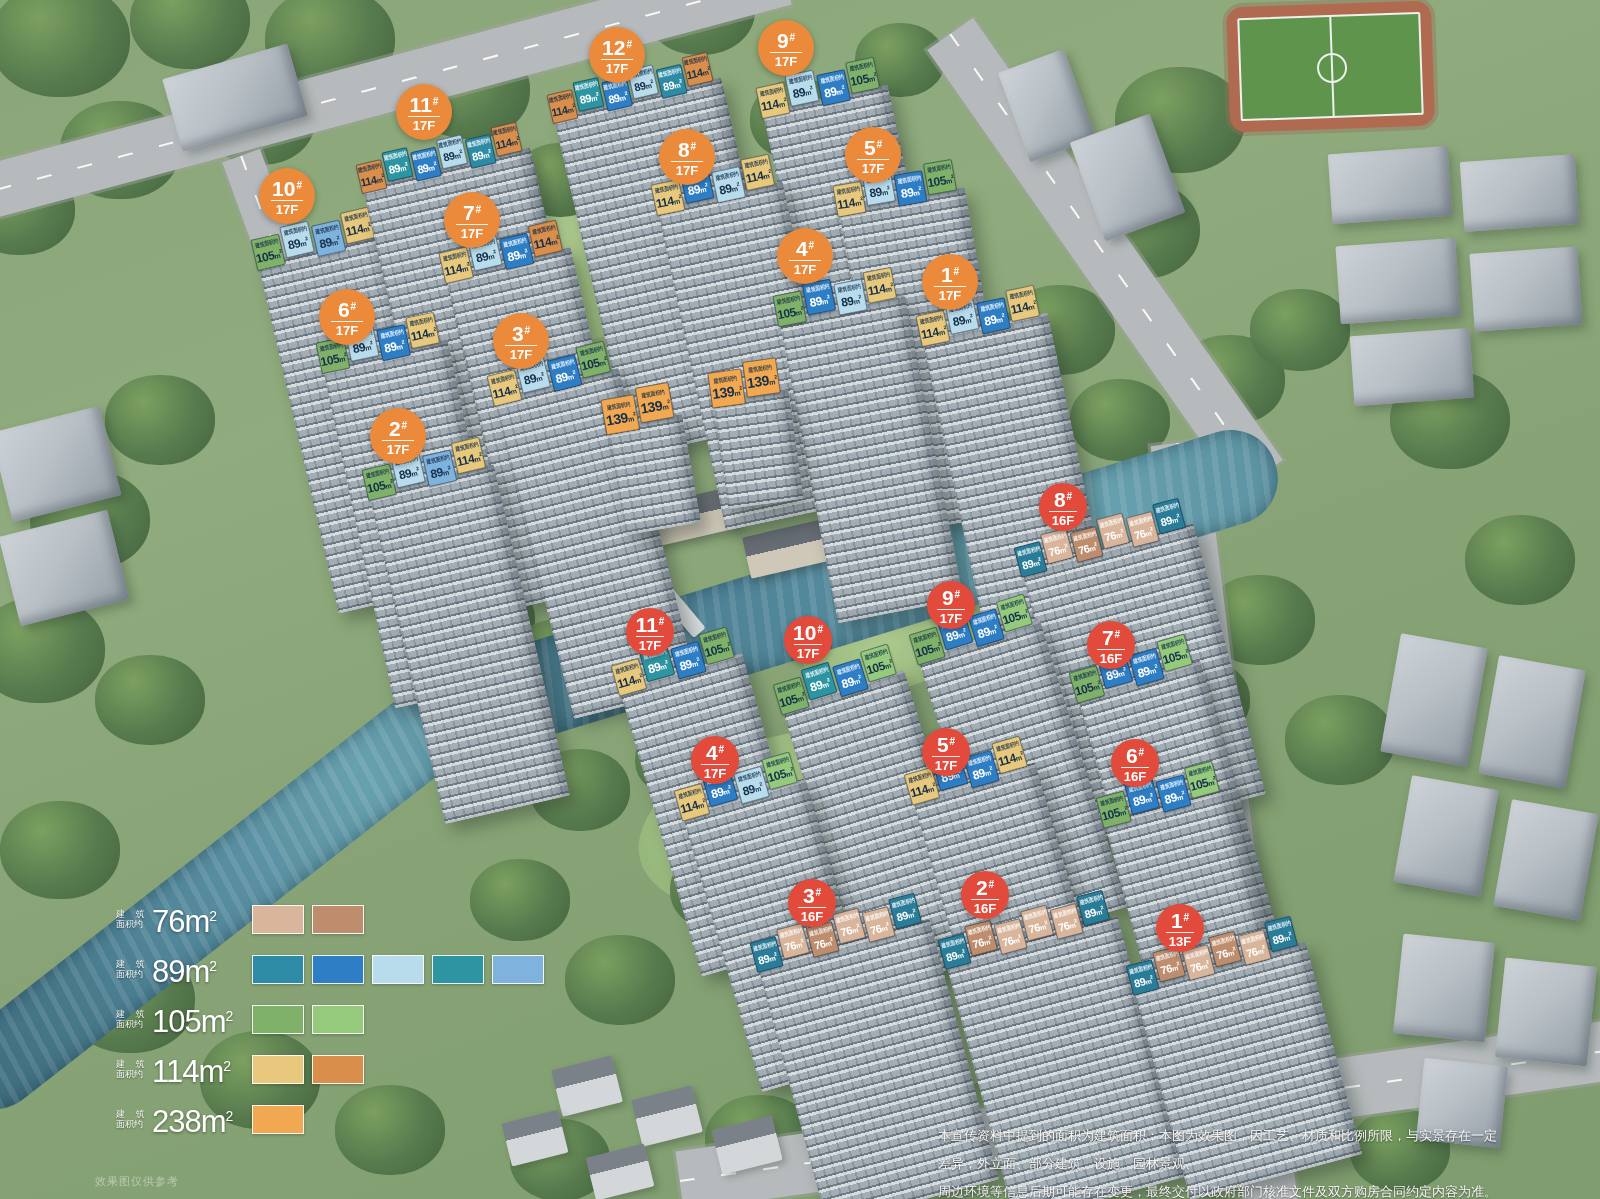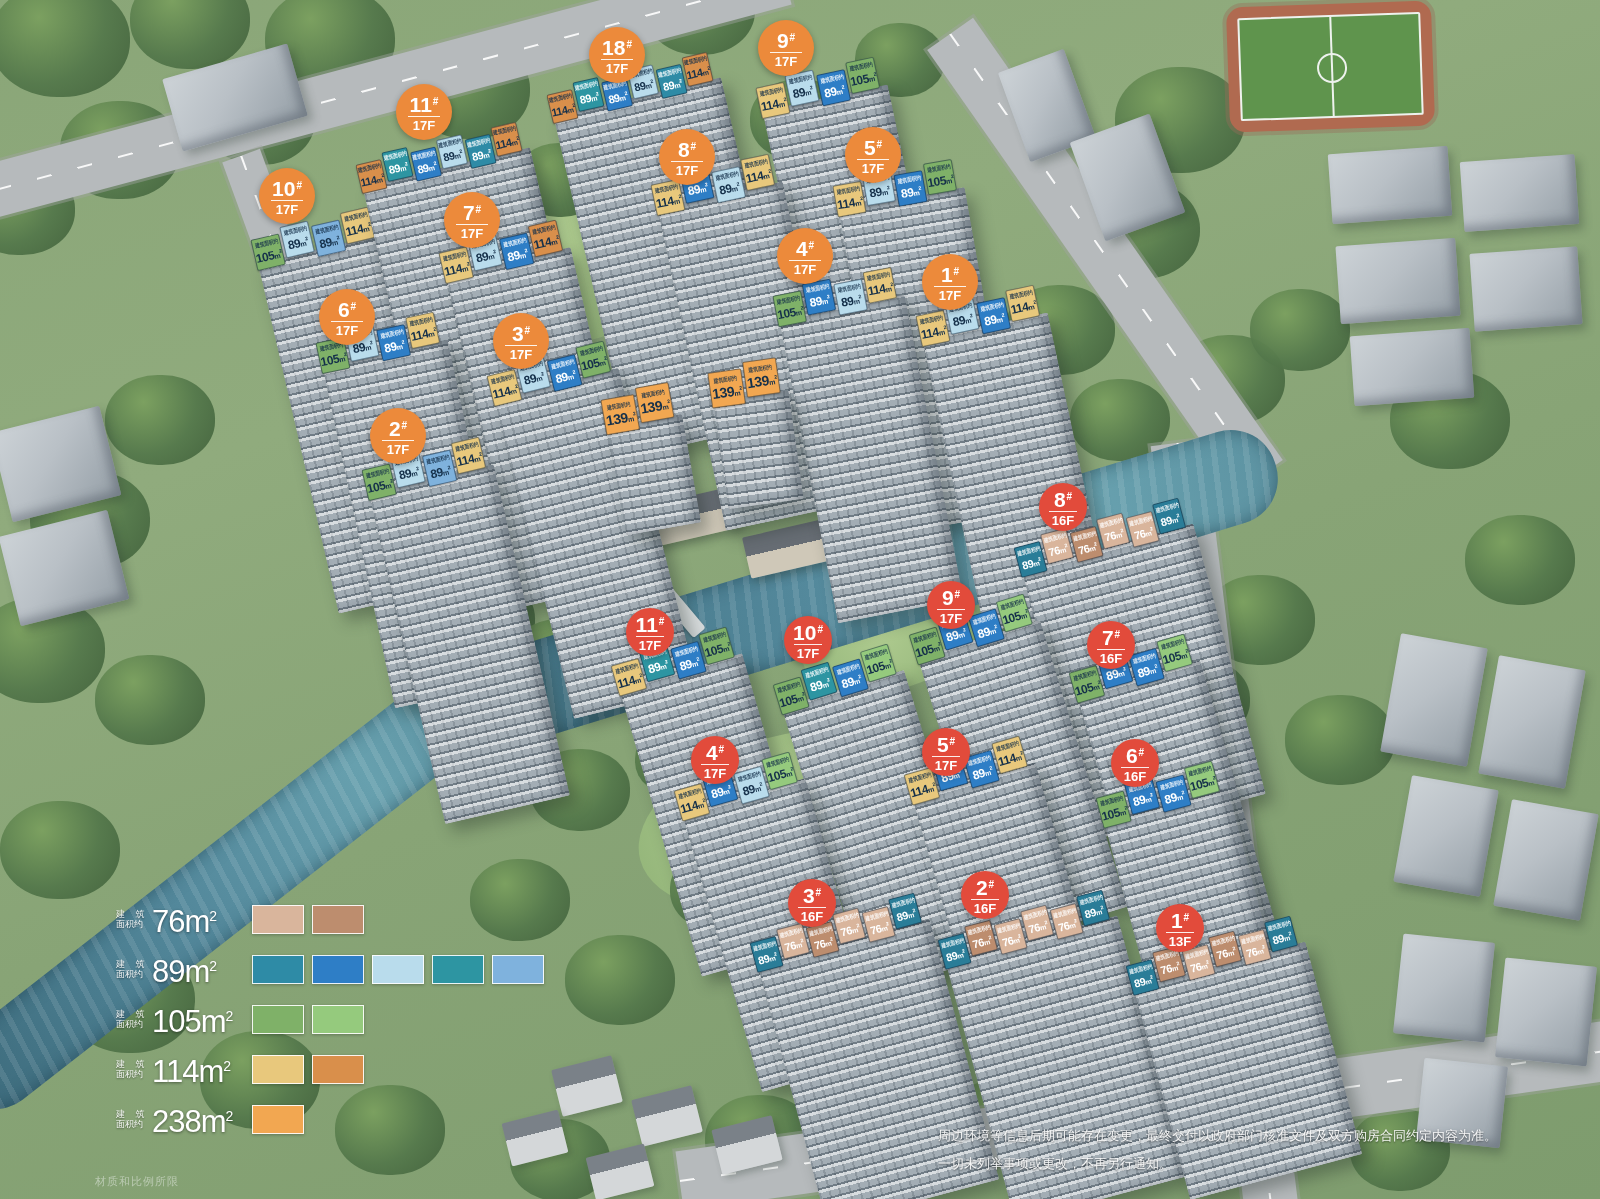--- a/index.html
+++ b/index.html
@@ -250,21 +250,21 @@
             <div class="cap">建筑面积约</div>
             <div class="val" style="font-size: 11px;"><span>89</span><span class="u">m</span><sup>2</sup></div>
           </div>
           <div class="tile" style="width: 26px; height: 30px; background: rgb(217, 143, 75); color: rgb(21, 48, 74); transform: translateY(-4px);">
             <div class="cap">建筑面积约</div>
             <div class="val" style="font-size: 11px;"><span>114</span><span class="u">m</span><sup>2</sup></div>
           </div>
         </div>
       </div>
       <div class="badge" style="left: 617px; top: 55px; width: 56px; height: 56px; background: rgb(236, 138, 59);">
-        <div class="bnum"><span>18</span><span class="hash">#</span></div>
+        <div class="bnum"><span>12</span><span class="hash">#</span></div>
         <div class="bline"></div>
         <div class="bfl">17F</div>
       </div>
       <div class="bgroup" style="left: 755px; top: 86px; transform: rotate(-12deg);">
         <div class="tower" style="width: 128px; height: 340px; top: 26px;"></div>
         <div class="roofrow" style="height: 32px;">
           <div class="tile" style="width: 29px; height: 32px; background: rgb(232, 200, 124); color: rgb(21, 48, 74); transform: translateY(2px);">
             <div class="cap">建筑面积约</div>
             <div class="val" style="font-size: 12px;"><span>114</span><span class="u">m</span><sup>2</sup></div>
           </div>
@@ -878,16 +878,17 @@
       </div>
       <div class="lrow">
         <div class="lcap"><span class="t">建 筑</span><span>面积约</span></div>
         <div class="lnum"><span>238m</span><sup>2</sup></div>
         <div class="lsw">
           <div class="sw" style="background: rgb(242, 167, 81);"></div>
         </div>
       </div>
     </div>
   <div id="disclaimer">
+    <div>本宣传资料中提到的面积为建筑面积；本图为效果图，因工艺、材质和比例所限，与实景存在一定差异，外立面、部分建筑、设施、园林景观、</div>
     <div>周边环境等信息后期可能存在变更，最终交付以政府部门核准文件及双方购房合同约定内容为准。一切未列举事项或更改，不再另行通知。</div>
   </div>
-  <div id="watermark">材质和比例所限</div>
+  <div id="watermark">效果图仅供参考</div>
 </div>
 
 </body></html>

